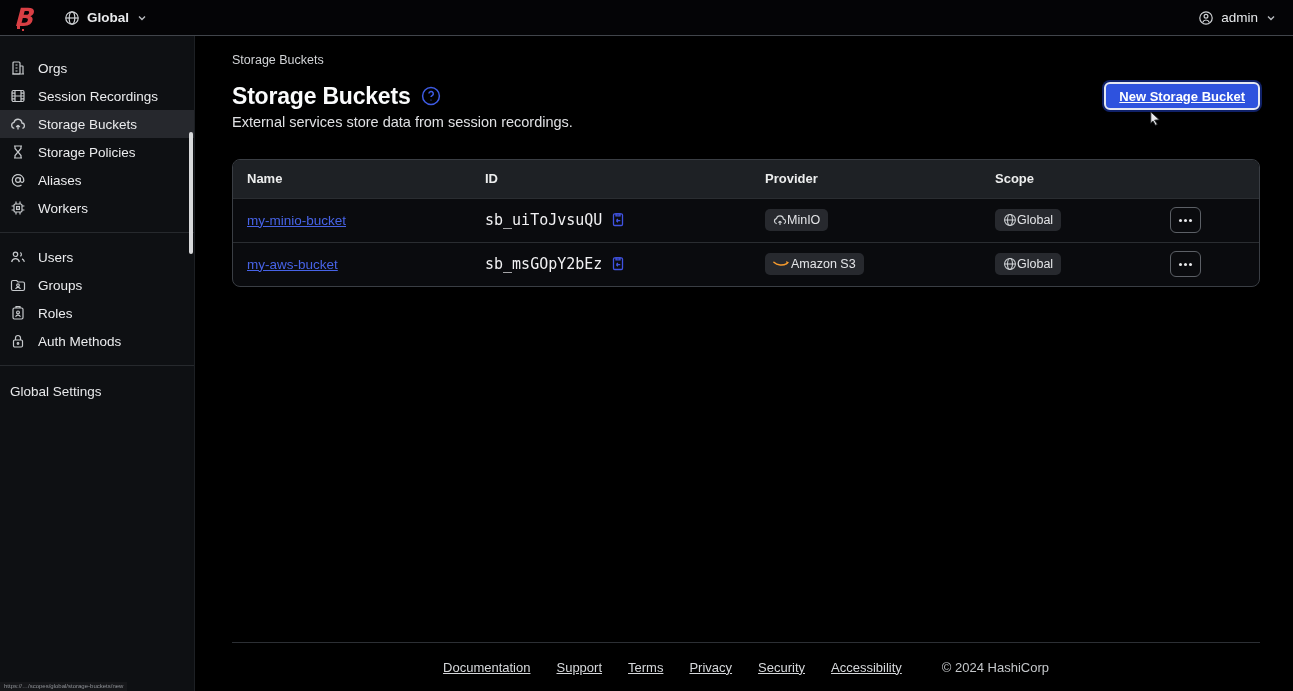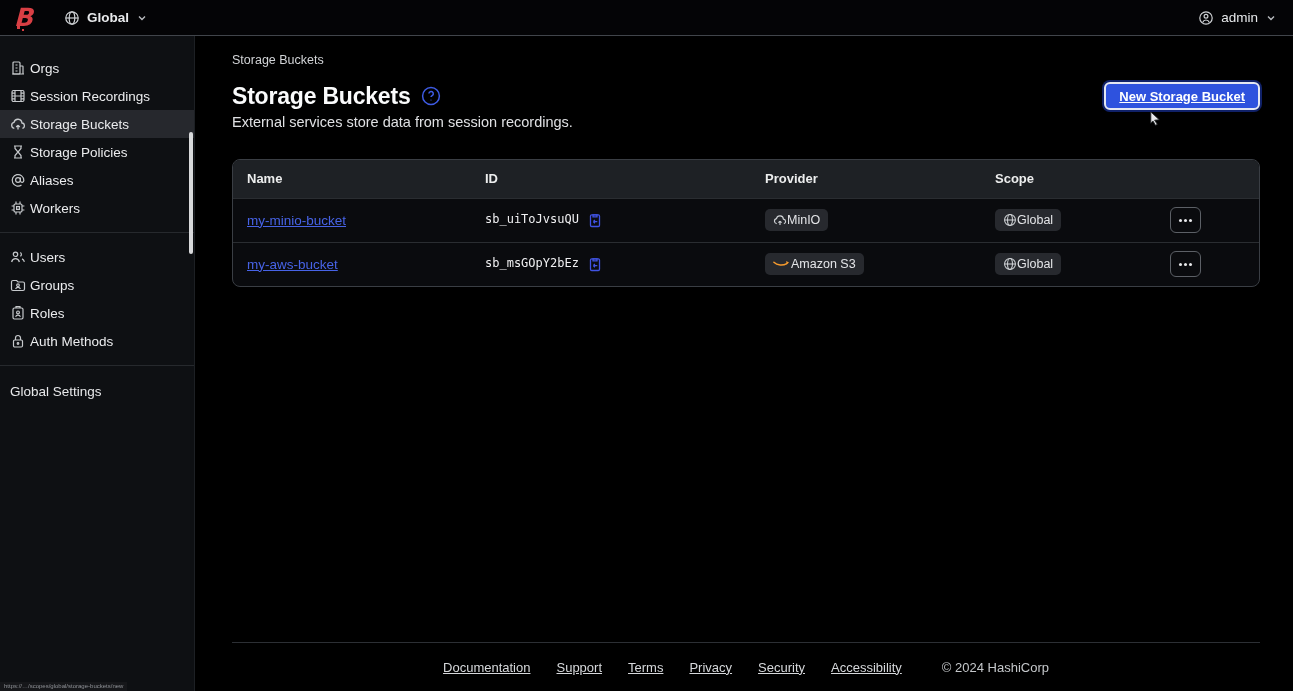--- a/index.html
+++ b/index.html
@@ -33,21 +33,21 @@
   .icon16 { width:16px; height:16px; display:block; color:#cfd2d5; }
   .icon14 { width:14px; height:14px; display:block; color:#cfd2d5; }
   .icon12 { width:12px; height:12px; display:block; color:#b9bcc0; }
   
   .shell { display:flex; height:655px; }
   .sidebar {
     width:195px; background:#0e1013; position:relative;
     border-right:1px solid #1d2024; padding-top:18px; flex:none;
   }
   .nav-item {
-    display:flex; align-items:center; gap:4px;
+    display:flex; align-items:center; gap:12px;
     height:28px; padding:0 10px; cursor:pointer;
     font-size:13.5px; color:#ebecee;
   }
   .nav-item.active { background:#26282d; }
   .nav-item .icon16 { color:#c6c9cc; flex:none; }
   .side-divider { border:none; border-top:1px solid #26292d; margin:10px 0; }
   .side-footer-link {
     display:block; padding:8px 10px; font-size:13.5px; color:#e7e8ea; cursor:pointer;
   }
   .side-scrollthumb {
@@ -86,21 +86,21 @@
   }
   .t-head { background:#1e2125; height:38px; }
   .t-head > div {
     font-size:13px; font-weight:700; color:#eceded; padding-left:14px;
   }
   .t-body { height:44px; border-top:1px solid #2a2d31; }
   .t-body:first-of-type { border-top:none; }
   .cell { padding-left:14px; display:flex; align-items:flex-start; gap:8px; min-width:0; }
   .row-link { color:#4763e6; font-size:13.5px; text-decoration:underline; cursor:pointer; }
   .mono-id {
-    font-family:"DejaVu Sans Mono", monospace; font-size:12px; color:#f0f0f2;
+    font-family:"DejaVu Sans Mono", monospace; font-size:15px; color:#f0f0f2;
   }
   .copy-btn { background:none; border:none; padding:0; cursor:pointer; width:16px; height:16px; }
   .badge {
     display:inline-flex; align-items:center; gap:0;
     height:22px; padding:0 8px; background:#27292e; border-radius:5px;
     font-size:12.5px; color:#e4e5e8; white-space:nowrap;
   }
   .aws-smile { width:18px; height:9px; display:block; }
   .overflow-btn {
     width:31px; height:26px; border:1px solid #5c6066; border-radius:6px;

